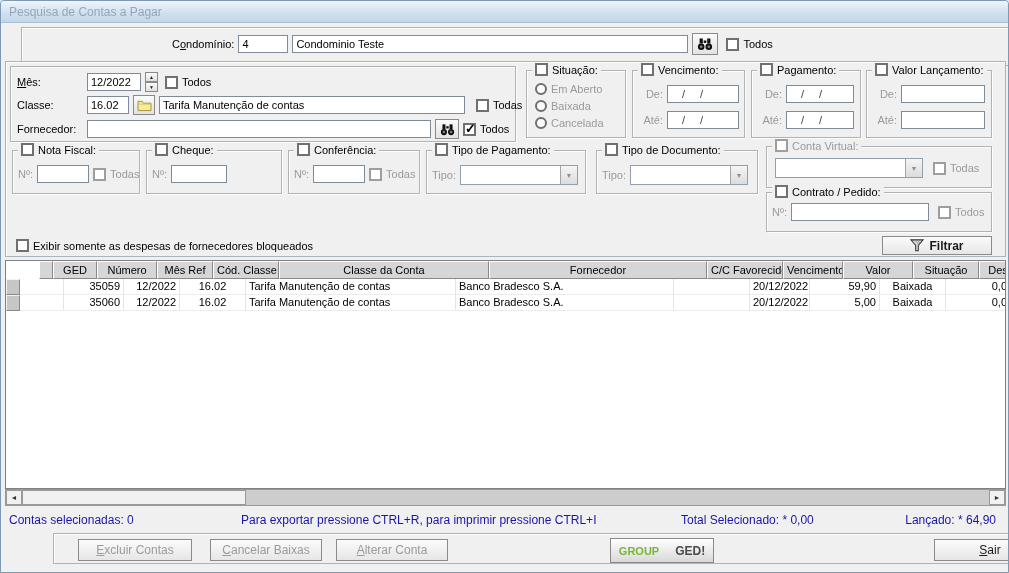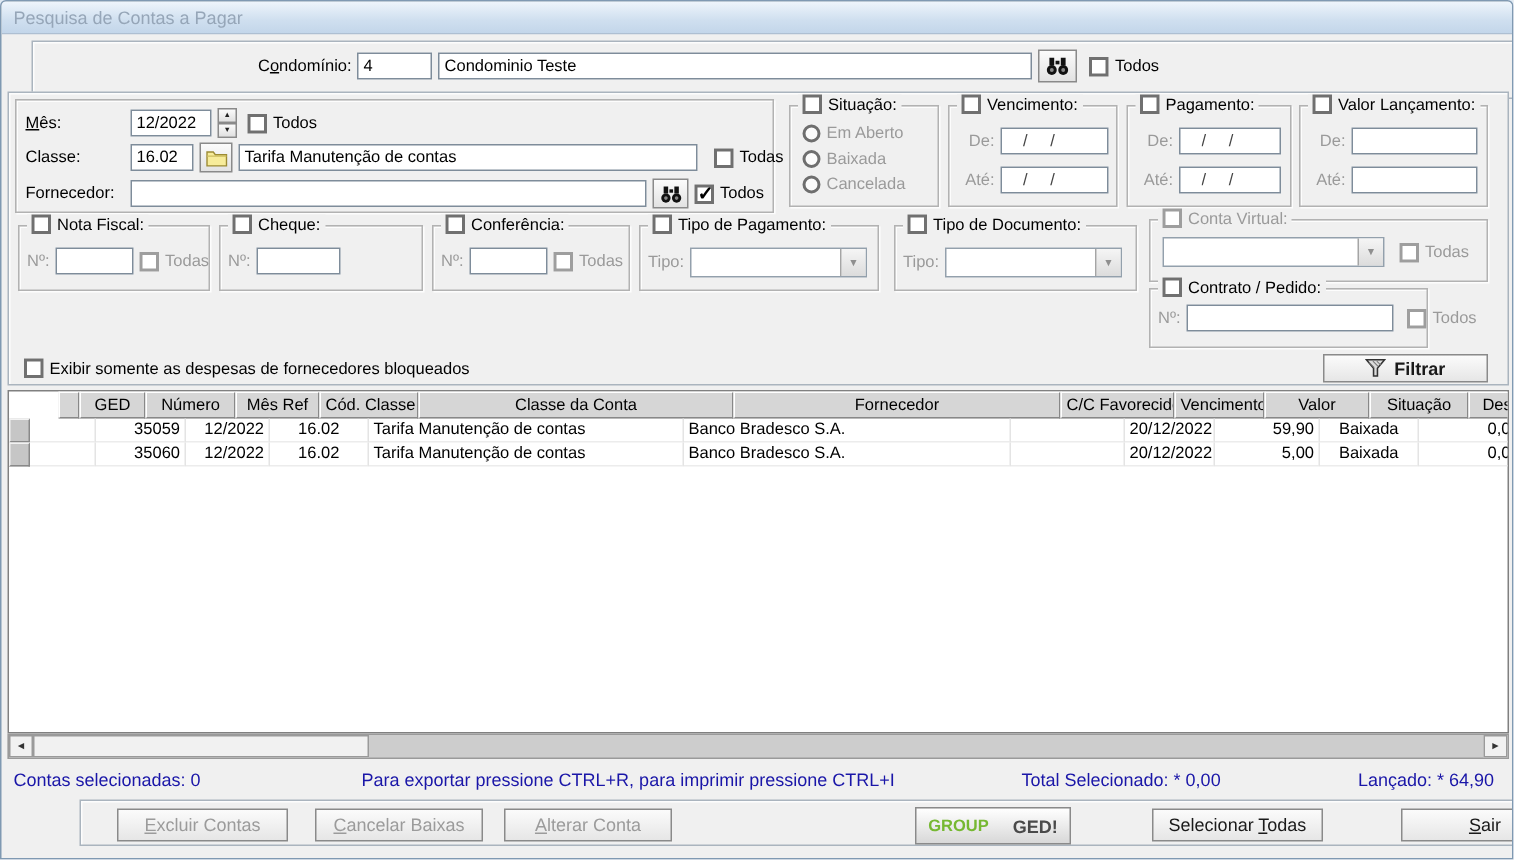--- a/index.html
+++ b/index.html
@@ -305,21 +305,21 @@
       <div class="row" style="position:absolute; left:8px; top:11px;">
         <span class="combo" style="width:148px;">
           <span class="field"></span>
           <span class="drop">▼</span>
         </span>
         <span class="cb disabled" style="margin-left:6px;"></span>
         <span class="lbl dim">Todas</span>
       </div>
     </div>
 
-    <div class="group" style="left:760px; top:130px; width:186px; height:40px;">
+    <div class="group" style="left:760px; top:130px; width:226px; height:40px;">
       <div class="gtitle">
           <span class="cb"></span>
         <span class="t">Contrato / Pedido:</span>
         </div>
       <div class="row" style="position:absolute; left:5px; top:10px;">
         <span class="lbl dim">Nº:</span>
         <input type="text" style="width: 138px;" value="">
         <span class="cb disabled" style="margin-left:5px;"></span>
         <span class="lbl dim">Todos</span>
       </div>
@@ -404,21 +404,18 @@
     <div class="btn disabled" style="left:282px; width:112px;">
       <span><u>A</u>lterar Conta</span>
       </div>
     <div class="btn disabled" style="left:156px; width:112px;">
       <span><u>C</u>ancelar Baixas</span>
       </div>
     <div class="ged-btn">
       <span class="ged-green">GROUP</span>
       <span class="ged-dark">GED!</span>
     </div>
-    <div class="btn" style="left:714px; width:114px;">
-      <span>Selecionar <u>T</u>odas</span>
-      </div>
     <div class="btn" style="left:880px; width:112px;">
       <span><u>S</u>air</span>
       </div>
   </div>
 
 </div>
 
 </body></html>

